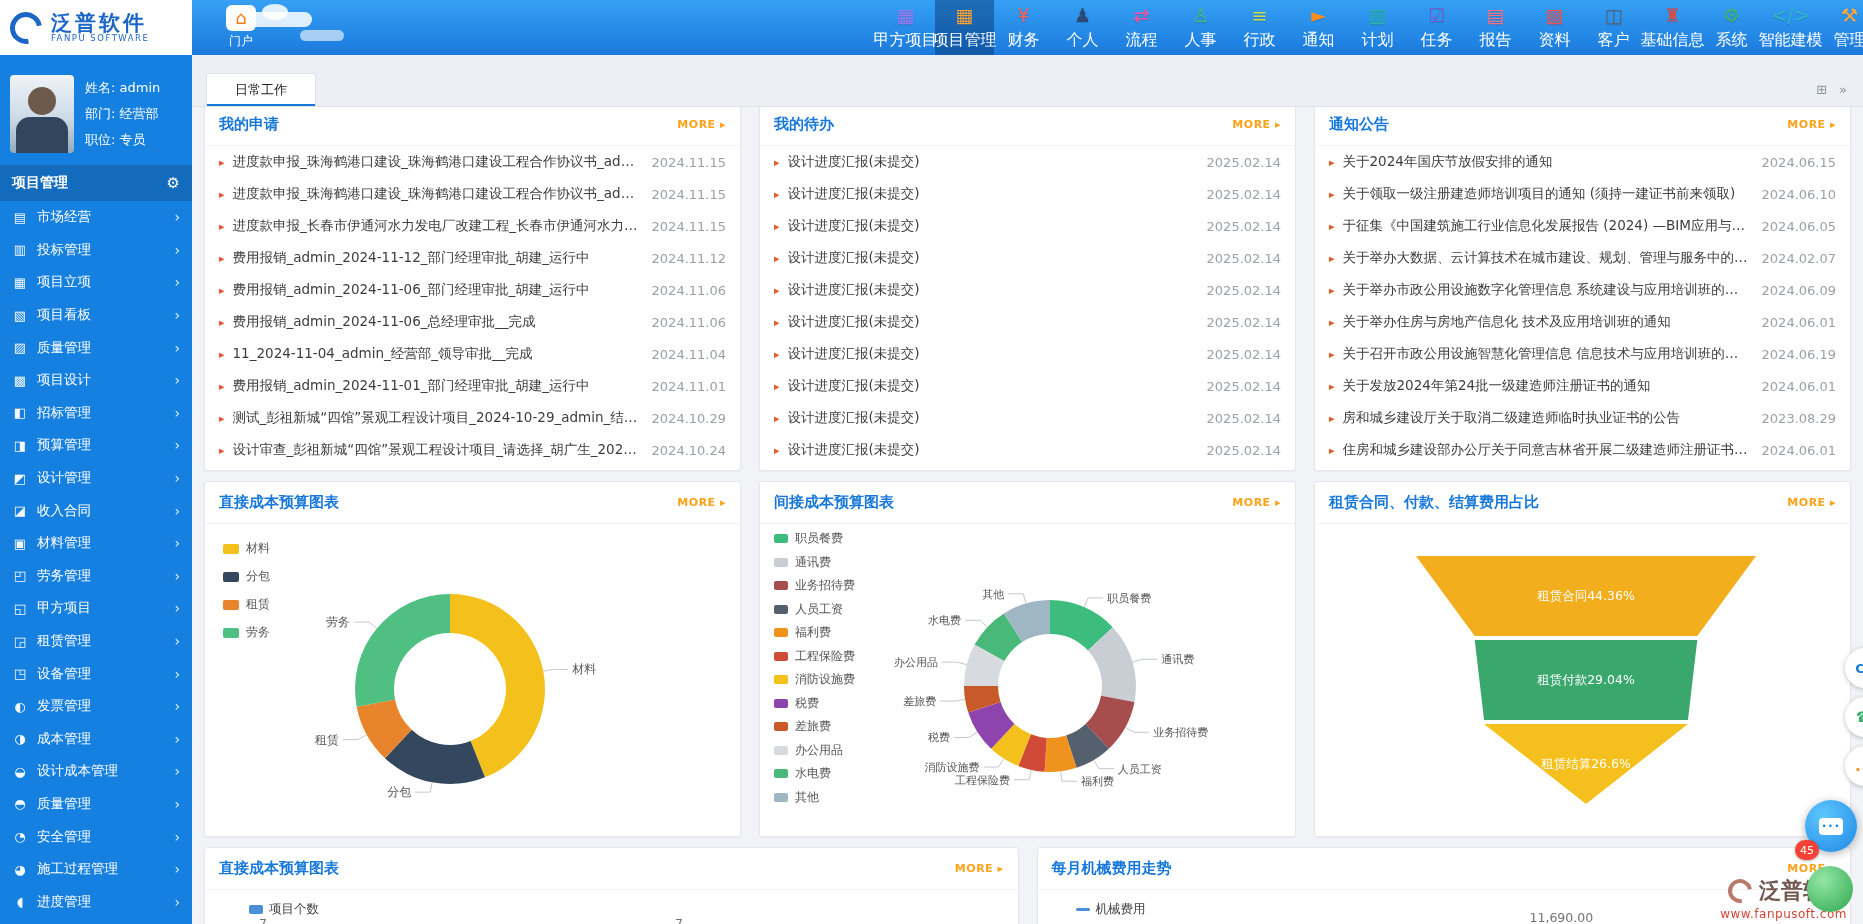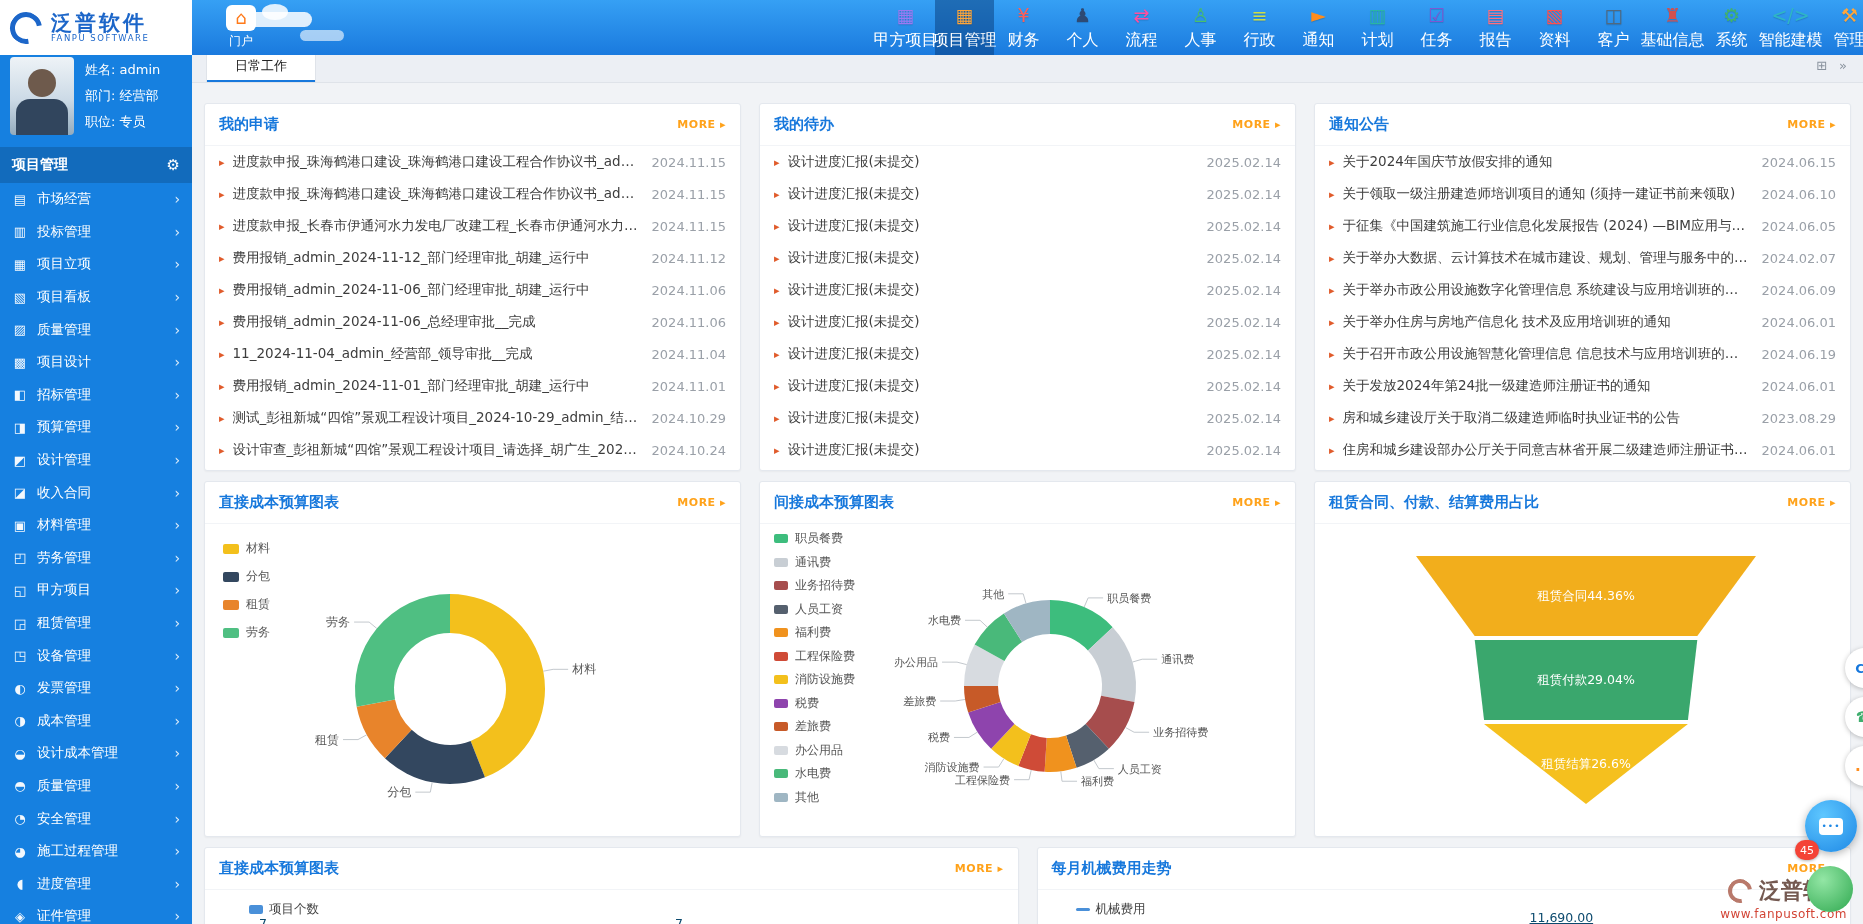--- a/index.html
+++ b/index.html
@@ -31,37 +31,37 @@
   .portal-label { font-size:12px; }
   .topnav { position:absolute; right:-16px; top:0; height:55px; display:flex; align-items:stretch; }
   .nav-item { width:59px; display:flex; flex-direction:column; align-items:center;
     justify-content:center; gap:3px; color:#fff; cursor:pointer; }
   .nav-item.active { background:rgba(8,58,120,.5); }
   .nav-icon { font-size:19px; line-height:21px; height:22px; text-shadow:0 1px 1px rgba(0,0,0,.15); }
   .nav-label { font-size:16px; white-space:nowrap; }
   
   .sidebar { position:absolute; left:0; top:55px; bottom:0; width:192px; background:#1680e0;
     color:#fff; overflow:hidden; z-index:10; }
-  .user-card { display:flex; gap:11px; padding:2px 10px 12px;align-items:center; }
+  .user-card { display:flex; gap:11px; padding:20px 10px 12px;align-items:center; }
   .avatar { width:64px; height:78px; border-radius:4px; flex:0 0 auto; position:relative; overflow:hidden;
     background:linear-gradient(180deg,#eef3f7 0%,#ccdae6 55%,#93abbd 100%); }
   .avatar::before { content:""; position:absolute; left:50%; top:12px; transform:translateX(-50%);
     width:28px; height:28px; border-radius:50%; background:#6e5a4c; }
   .avatar::after { content:""; position:absolute; left:50%; top:42px; transform:translateX(-50%);
     width:52px; height:36px; border-radius:14px 14px 0 0; background:#31455d; }
   .user-info { display:flex; flex-direction:column; justify-content:center; gap:8px; font-size:13px; }
   .side-section { height:36px; background:rgba(0,0,0,.16); display:flex; align-items:center;
     padding:0 12px; font-weight:bold; font-size:14px; }
   .side-gear { margin-left:auto; font-size:15px; cursor:pointer; }
   .menu-item { height:32.6px; display:flex; align-items:center; gap:9px; padding:0 12px;
     font-size:13.5px; cursor:pointer; }
   .menu-icon { font-size:13px; width:16px; text-align:center; opacity:.95; }
   .menu-arrow { margin-left:auto; font-size:14px; opacity:.85; }
   
-  .tabstrip { position:absolute; left:192px; right:0; top:55px; height:28px; background:#eceff4;
+  .tabstrip { position:absolute; left:192px; right:0; top:55px; height:52px; background:#eceff4;
     border-bottom:1px solid #dfe3e9; display:flex; align-items:flex-end; z-index:5; }
   .tab { height:33px; margin-left:14px; background:#fff; padding:0 28px; display:flex; align-items:center;
     font-size:13px; color:#222; border:1px solid #dfe3e9; border-bottom:none;
     border-radius:3px 3px 0 0; position:relative; cursor:pointer; }
   .tab.active::after { content:""; position:absolute; left:0; right:0; bottom:0; height:2px; background:#1778dc; }
   .strip-icons { margin-left:auto; display:flex; gap:12px; padding:0 16px 9px; color:#8a939e; font-size:13px; }
   .strip-icons span { cursor:pointer; }
   
   .content { position:absolute; left:192px; top:93px; right:0; bottom:0; padding:10px 12px;
     display:flex; flex-direction:column; gap:10px; overflow:hidden; }
@@ -89,21 +89,21 @@
   .legend-direct { left:18px; top:16px; gap:11px; }
   .legend-indirect { left:14px; top:6px; gap:6.5px; }
   .legend-item { display:flex; align-items:center; gap:7px; font-size:12px; color:#555; cursor:pointer; }
   .legend-swatch { width:16px; height:10px; border-radius:2px; flex:none; }
   .legend-indirect .legend-swatch { width:14px; height:9px; }
   
   .mini-body { position:relative; flex:1; }
   .mini-legend { position:absolute; display:flex; align-items:center; gap:6px; font-size:12.5px; color:#444; cursor:pointer; }
   .mini-swatch { width:14px; height:9px; border-radius:2px; background:#4a90d9; }
   .mini-swatch.line { height:3px; border-radius:2px; background:#4a90d9; position:relative; }
-  .mini-val { position:absolute; font-size:12.5px; color:#0c4a6e;text-decoration:underline; }
+  .mini-val { position:absolute; font-size:12.5px; color:#737373; }
   
   .side-float { position:absolute; right:-22px; top:648px; display:flex; flex-direction:column; gap:9px; z-index:50; }
   .float-btn { width:40px; height:40px; border-radius:50%; background:#fff;
     box-shadow:0 1px 5px rgba(0,0,0,.25); display:flex; align-items:center; justify-content:center;
     font-size:15px; cursor:pointer; }
   .float-btn.ca { color:#1677dc; font-weight:bold; font-size:13px; }
   .float-btn.phone { color:#3fae6e; }
   .float-btn.dots { color:#ff8d1e; font-weight:bold; letter-spacing:1px; }
   .chat-main { position:absolute; right:6px; top:800px; width:52px; height:52px; border-radius:50%;
     background:radial-gradient(circle at 35% 30%, #5ec7ff, #1e88e5);

